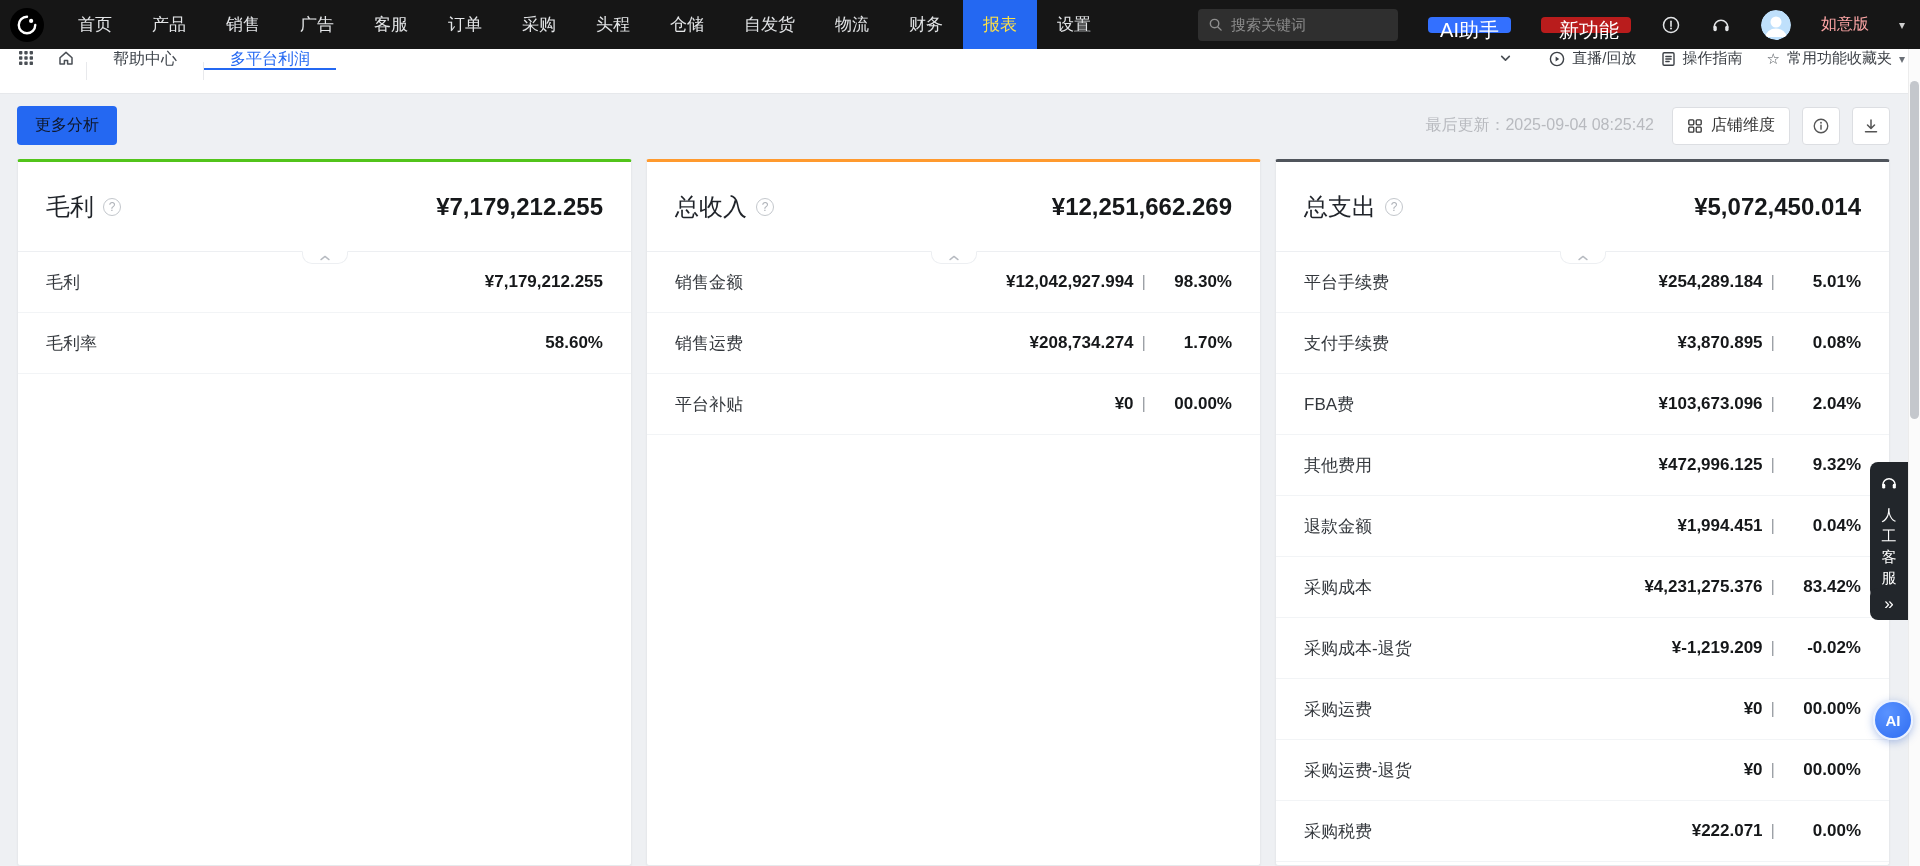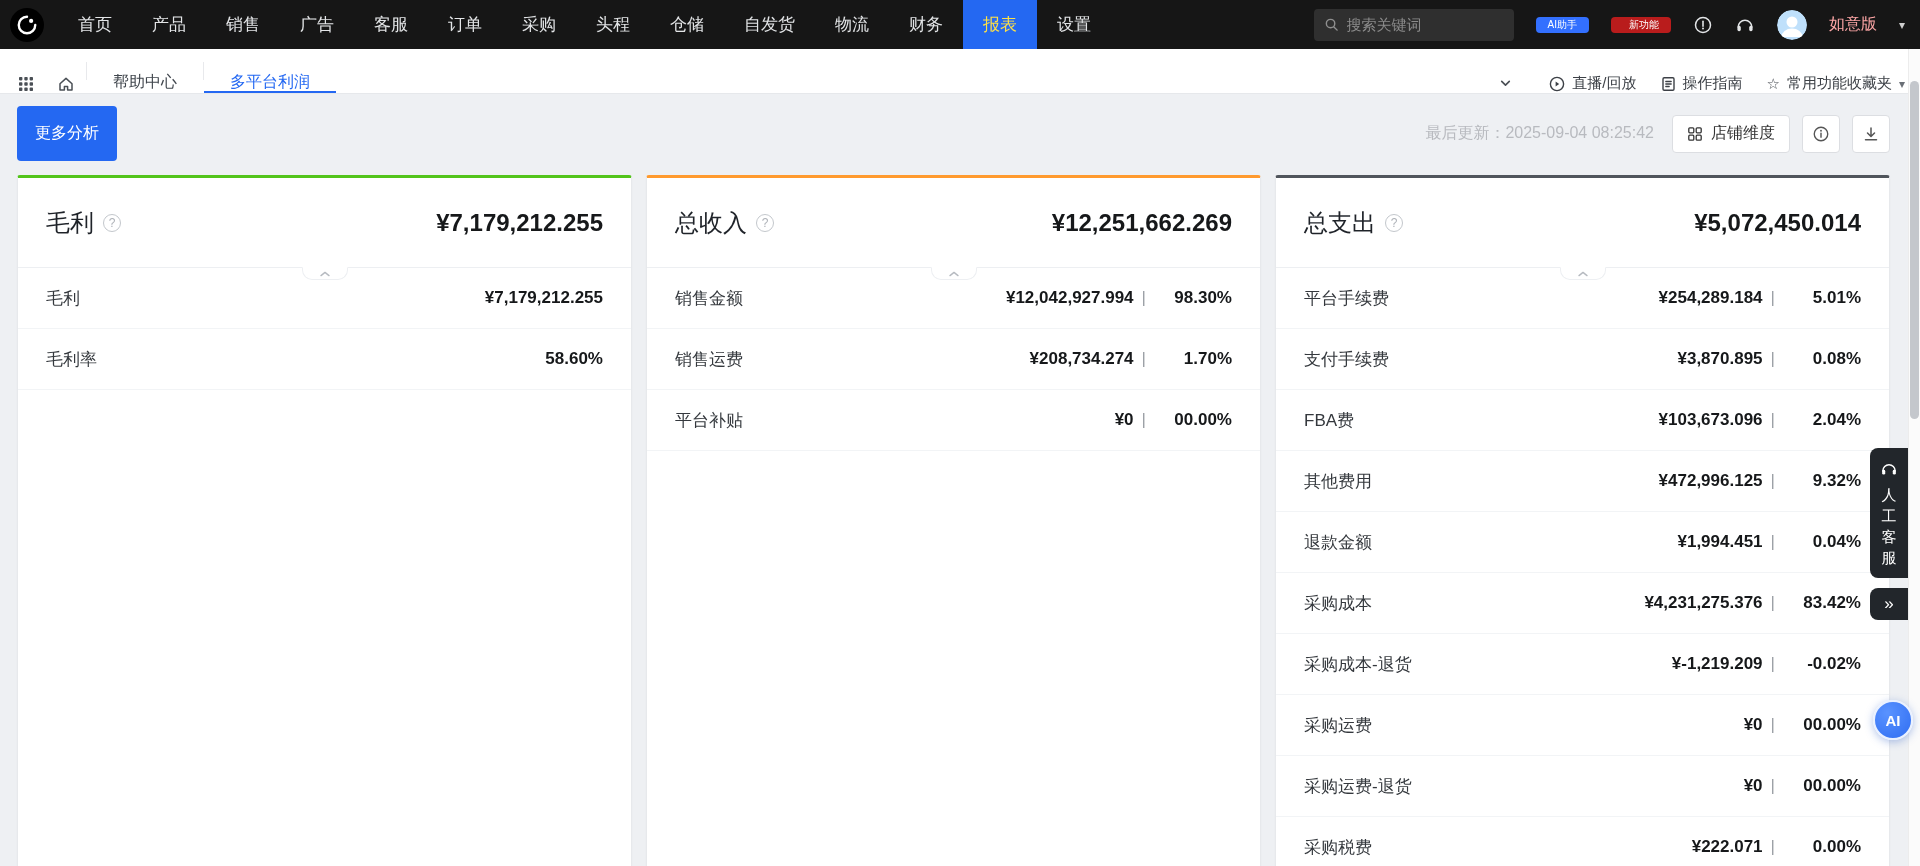--- a/index.html
+++ b/index.html
@@ -5,68 +5,68 @@
   * { box-sizing: border-box; margin: 0; padding: 0; }
   html,body { width:1920px; height:866px; overflow:hidden; }
   body { font-family:"Liberation Sans","DejaVu Sans",sans-serif; background:#eef0f3; color:#1f2329; }
 
   
   .topnav { height:49px; background:#161616; display:flex; align-items:stretch; padding:0 15px 0 10px; }
   .logo { width:34px; height:34px; border-radius:50%; background:#000; display:flex; align-items:center; justify-content:center; align-self:center; margin-right:14px; cursor:pointer; }
   .nav-menu { display:flex; align-items:stretch; }
   .nav-item { display:flex; align-items:center; padding:0 20px; font-size:17px; color:#e3e5e7; cursor:pointer; white-space:nowrap; }
   .nav-item.active { background:#2468f2; color:#fde047; }
-  .topnav-right { margin-left:auto; display:flex; align-items:center; gap:22px; }
+  .topnav-right { margin-left:auto; display:flex; align-items:center; gap:30px; }
   .search-box { display:flex; align-items:center; gap:8px; width:200px; height:32px; background:#2f2f2f; border-radius:4px; padding:0 10px; color:#8f8f8f; }
   .search-box input { flex:1; background:transparent; border:none; outline:none; color:#ddd; font-size:15px; font-family:inherit; min-width:0; }
   .search-box input::placeholder { color:#8b8b8b; }
-  .pill-btn { height:16px; padding:0 12px; border:none; border-radius:4px; color:#fff; font-size:10px; font-family:inherit; cursor:pointer; white-space:nowrap; }
+  .pill-btn { height:16px; padding:0 12px; border:none; border-radius:4px; color:#fff; font-size:20px; font-family:inherit; cursor:pointer; white-space:nowrap; }
   .btn-ai { background:#3370ff; }
   .btn-new { background:#b91c1c;padding-left:18px; }
   .top-icon { color:#e3e5e7; display:flex; align-items:center; cursor:pointer; }
   .avatar { width:30px; height:30px; border-radius:50%; overflow:hidden; cursor:pointer; flex:none; }
   .version { color:#fca5a5; font-size:16px; cursor:pointer; white-space:nowrap; }
   .caret { color:#cfcfcf; font-size:12px; cursor:pointer; }
 
   
-  .tabbar { height:45px; background:#fff; border-bottom:1px solid #e6e8eb; display:flex; align-items:flex-end; padding:0 15px 0 6px; position:relative; }
+  .tabbar { height:45px; background:#fff; border-bottom:1px solid #e6e8eb; display:flex; align-items:flex-start; padding:0 15px 0 6px; position:relative; }
   .tb-icon { display:flex; align-items:center; justify-content:center; width:40px; color:#4a4f55; cursor:pointer; }
   .vdiv { width:1px; height:18px; background:#e8e9ec; align-self:center; }
   .tab { display:flex; align-items:center; padding:0 26px; font-size:16px; color:#40464d; cursor:pointer; position:relative; white-space:nowrap; }
   .tab.active { color:#2468f2; }
   .tab.active::after { content:""; position:absolute; left:0; right:0; bottom:0; height:2px; background:#2468f2; }
   .tabbar-right { margin-left:auto; display:flex; align-items:center; gap:24px; }
   .tb-link { display:flex; align-items:center; gap:7px; font-size:15px; color:#3c4046; cursor:pointer; white-space:nowrap; }
   .tb-link .glyph { font-size:15px; color:#4a4f55; }
   .tb-link .caret { color:#6a6f76; }
 
   
   .toolbar { display:flex; align-items:center; padding:12px 30px 0 17px; }
-  .btn-primary { height:55px; padding:0 18px; background:#2468f2; border:none; border-radius:4px; color:#ffffff; font-size:16px; font-family:inherit; cursor:pointer; }
+  .btn-primary { height:39px; padding:0 18px; background:#2468f2; border:none; border-radius:4px; color:#0f172a; font-size:16px; font-family:inherit; cursor:pointer; }
   .toolbar-right { margin-left:auto; display:flex; align-items:center; gap:12px; }
   .last-update { color:#b8babf; font-size:16px; margin-right:6px; white-space:nowrap; }
   .btn-outline { display:flex; align-items:center; gap:8px; height:38px; padding:0 14px; background:#fff; border:1px solid #dcdee2; border-radius:4px; font-size:16px; color:#333; font-family:inherit; cursor:pointer; white-space:nowrap; }
   .icon-btn { width:38px; height:38px; background:#fff; border:1px solid #dcdee2; border-radius:4px; display:flex; align-items:center; justify-content:center; color:#555; cursor:pointer; }
 
   
   .cards { display:flex; gap:14px; padding:14px 30px 0 17px; }
   .card { flex:1; height:707px; background:#fff; border:1px solid #e7e9ec; border-top:3px solid #ccc; border-radius:3px; overflow:hidden; box-shadow:0 1px 2px rgba(0,0,0,.03); }
   .card-header { position:relative; height:90px; display:flex; align-items:center; padding:0 28px; border-bottom:1px solid #edeff2; }
   .card-title { display:flex; align-items:center; gap:9px; font-size:24px; font-weight:500; color:#1f2329; }
   .help-circle { width:18px; height:18px; border:1px solid #c3c7cc; border-radius:50%; color:#aeb2b8; font-size:12px; font-weight:400; display:flex; align-items:center; justify-content:center; cursor:pointer; }
   .card-value { margin-left:auto; font-size:24px; font-weight:700; color:#16181a; }
   .collapse-notch { position:absolute; left:50%; bottom:-13px; transform:translateX(-50%); width:46px; height:13px; background:#fff; border:1px solid #edeff2; border-top:1px solid #fff; border-radius:0 0 10px 10px; display:flex; align-items:center; justify-content:center; cursor:pointer; z-index:2; }
   .row { height:61px; display:flex; align-items:center; padding:0 28px; border-bottom:1px solid #f2f4f6; font-size:17px; }
   .row-label { color:#34383d; }
   .row-value { margin-left:auto; font-weight:700; color:#16181a; }
   .row-pipe { margin:0 0 0 8px; color:#9ca0a6; }
   .row-pct { width:86px; text-align:right; font-weight:700; color:#16181a; }
 
   
-  .service-panel { position:fixed; right:12px; top:448px; width:38px; background:#22262b; color:#fff; border-radius:8px 0 0 8px; padding:12px 0 10px; display:flex; flex-direction:column; align-items:center; gap:6px; cursor:pointer; z-index:10; }
+  .service-panel { position:fixed; right:12px; top:462px; width:38px; background:#22262b; color:#fff; border-radius:8px 0 0 8px; padding:12px 0 10px; display:flex; flex-direction:column; align-items:center; gap:12px; cursor:pointer; z-index:10; }
   .service-label { width:17px; font-size:15px; line-height:21px; text-align:center; word-break:break-all; }
   .collapse-side-btn { position:fixed; right:12px; top:588px; width:38px; height:32px; background:#22262b; color:#fff; border-radius:8px 0 0 8px; display:flex; align-items:center; justify-content:center; font-size:17px; cursor:pointer; z-index:10; }
   .ai-fab { position:fixed; right:7px; top:700px; width:40px; height:40px; border-radius:50%; background:radial-gradient(circle at 35% 30%, #5a93ff, #2f6df2); color:#fff; font-size:15px; font-weight:700; display:flex; align-items:center; justify-content:center; border:2px solid #eaf1ff; box-shadow:0 2px 8px rgba(31,82,196,.35); cursor:pointer; z-index:10; }
 
   
   .scrollbar { position:fixed; right:0; top:49px; bottom:0; width:12px; background:#fbfbfb; border-left:1px solid #ececec; z-index:5; }
   .scroll-thumb { position:absolute; top:32px; left:1px; width:9px; height:338px; background:#c4c7cc; border-radius:5px; cursor:pointer; }
 </style>
 </head>
 <body>

